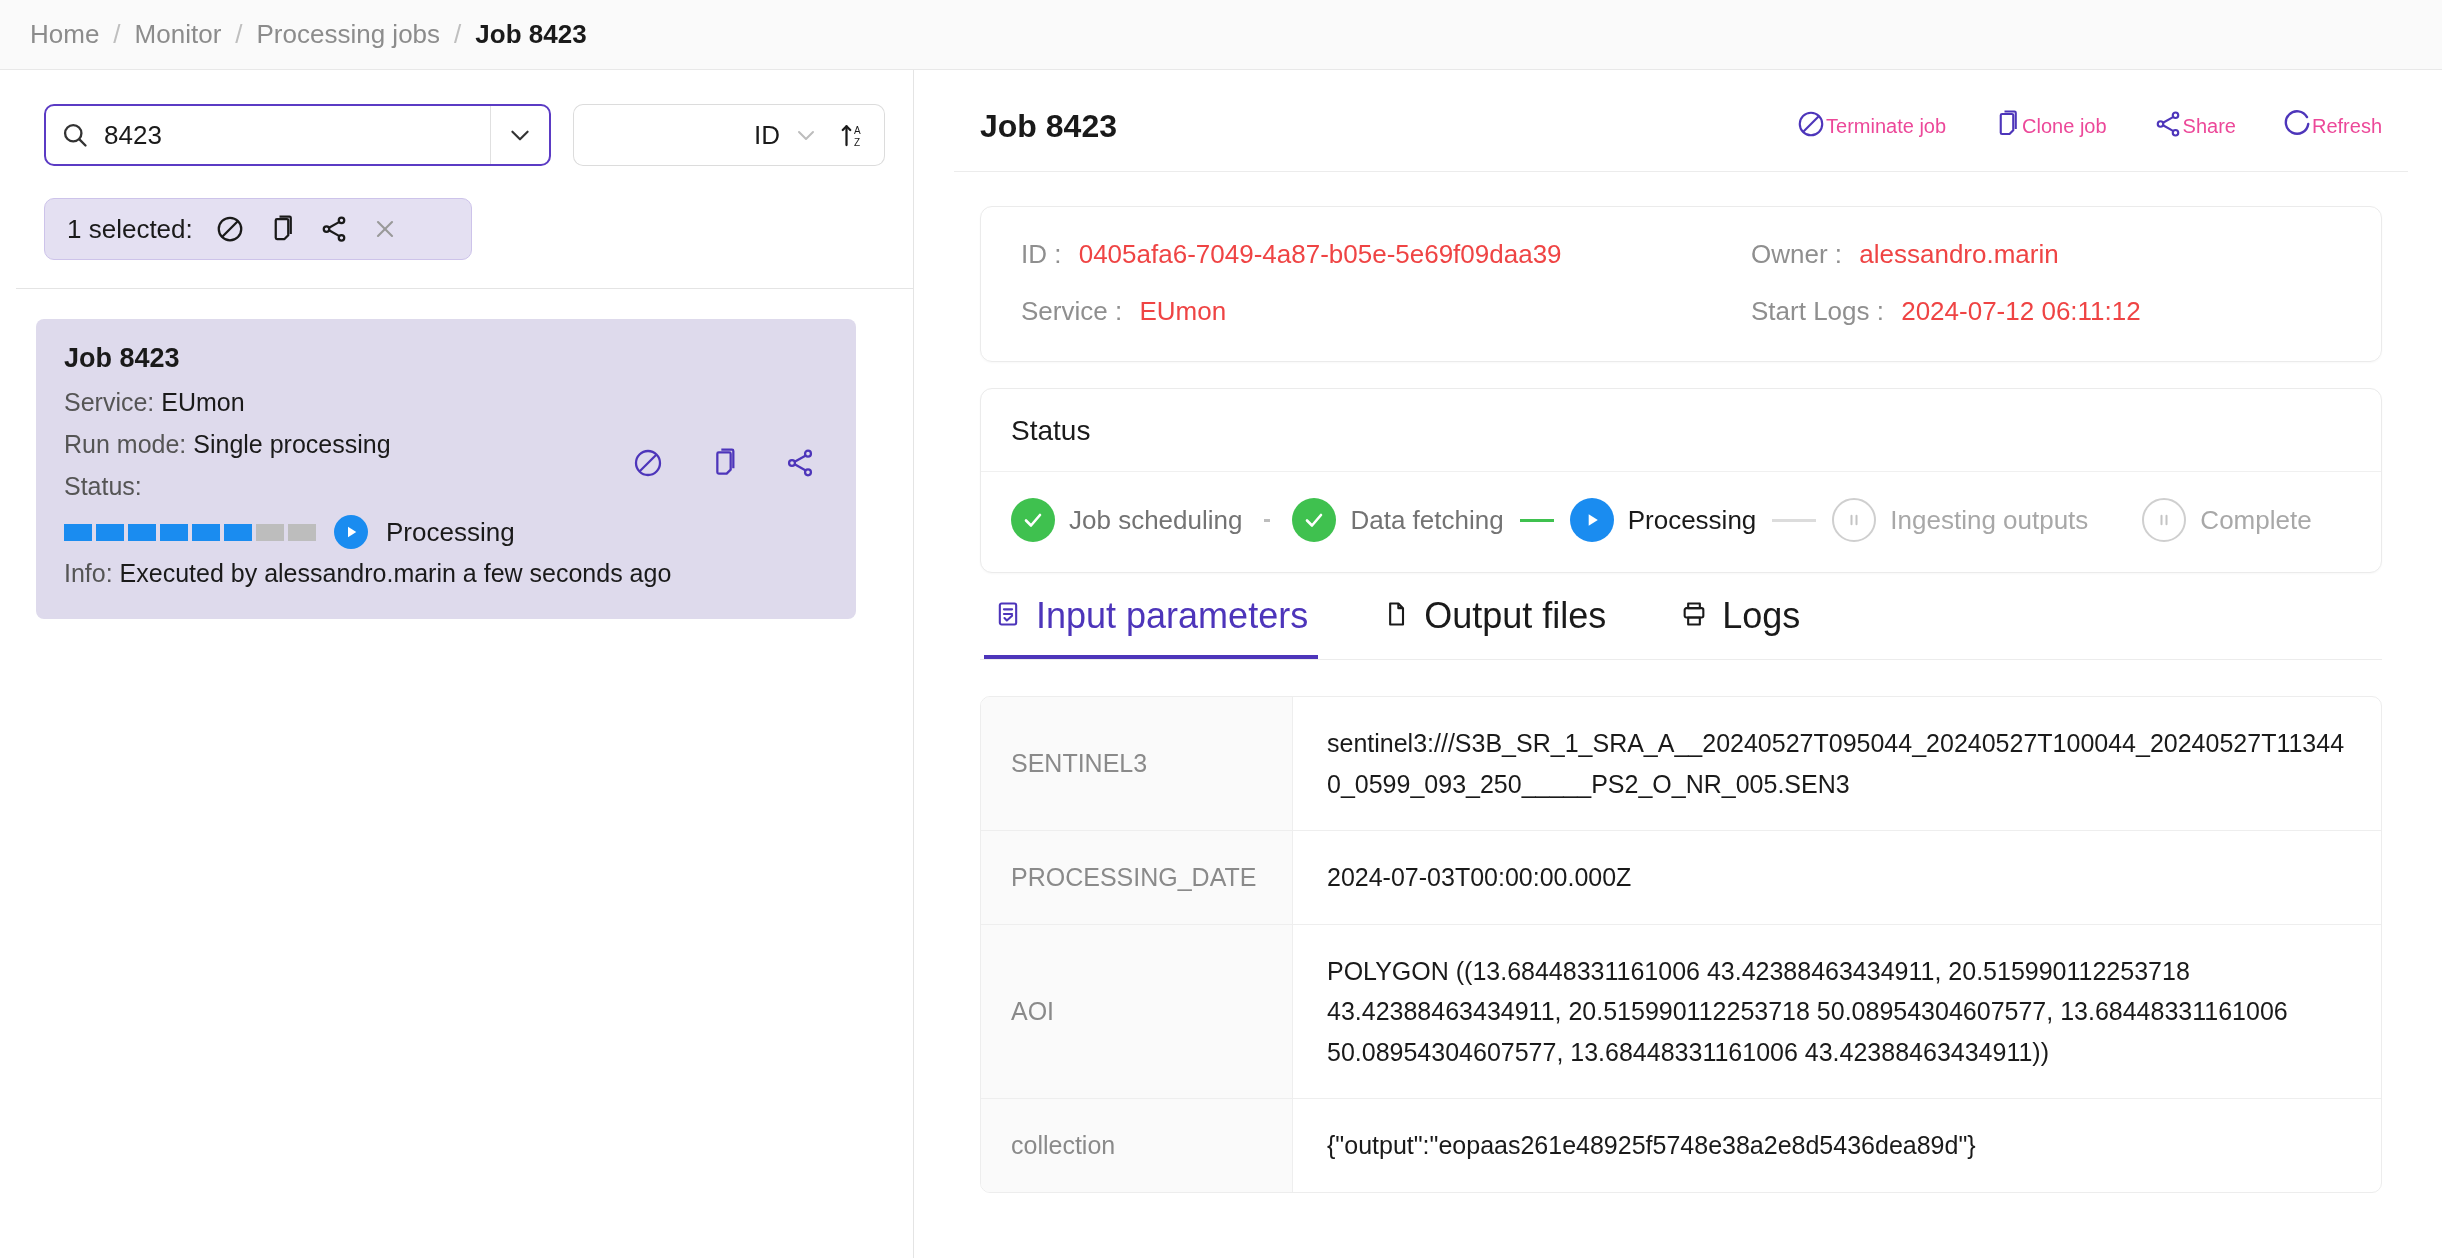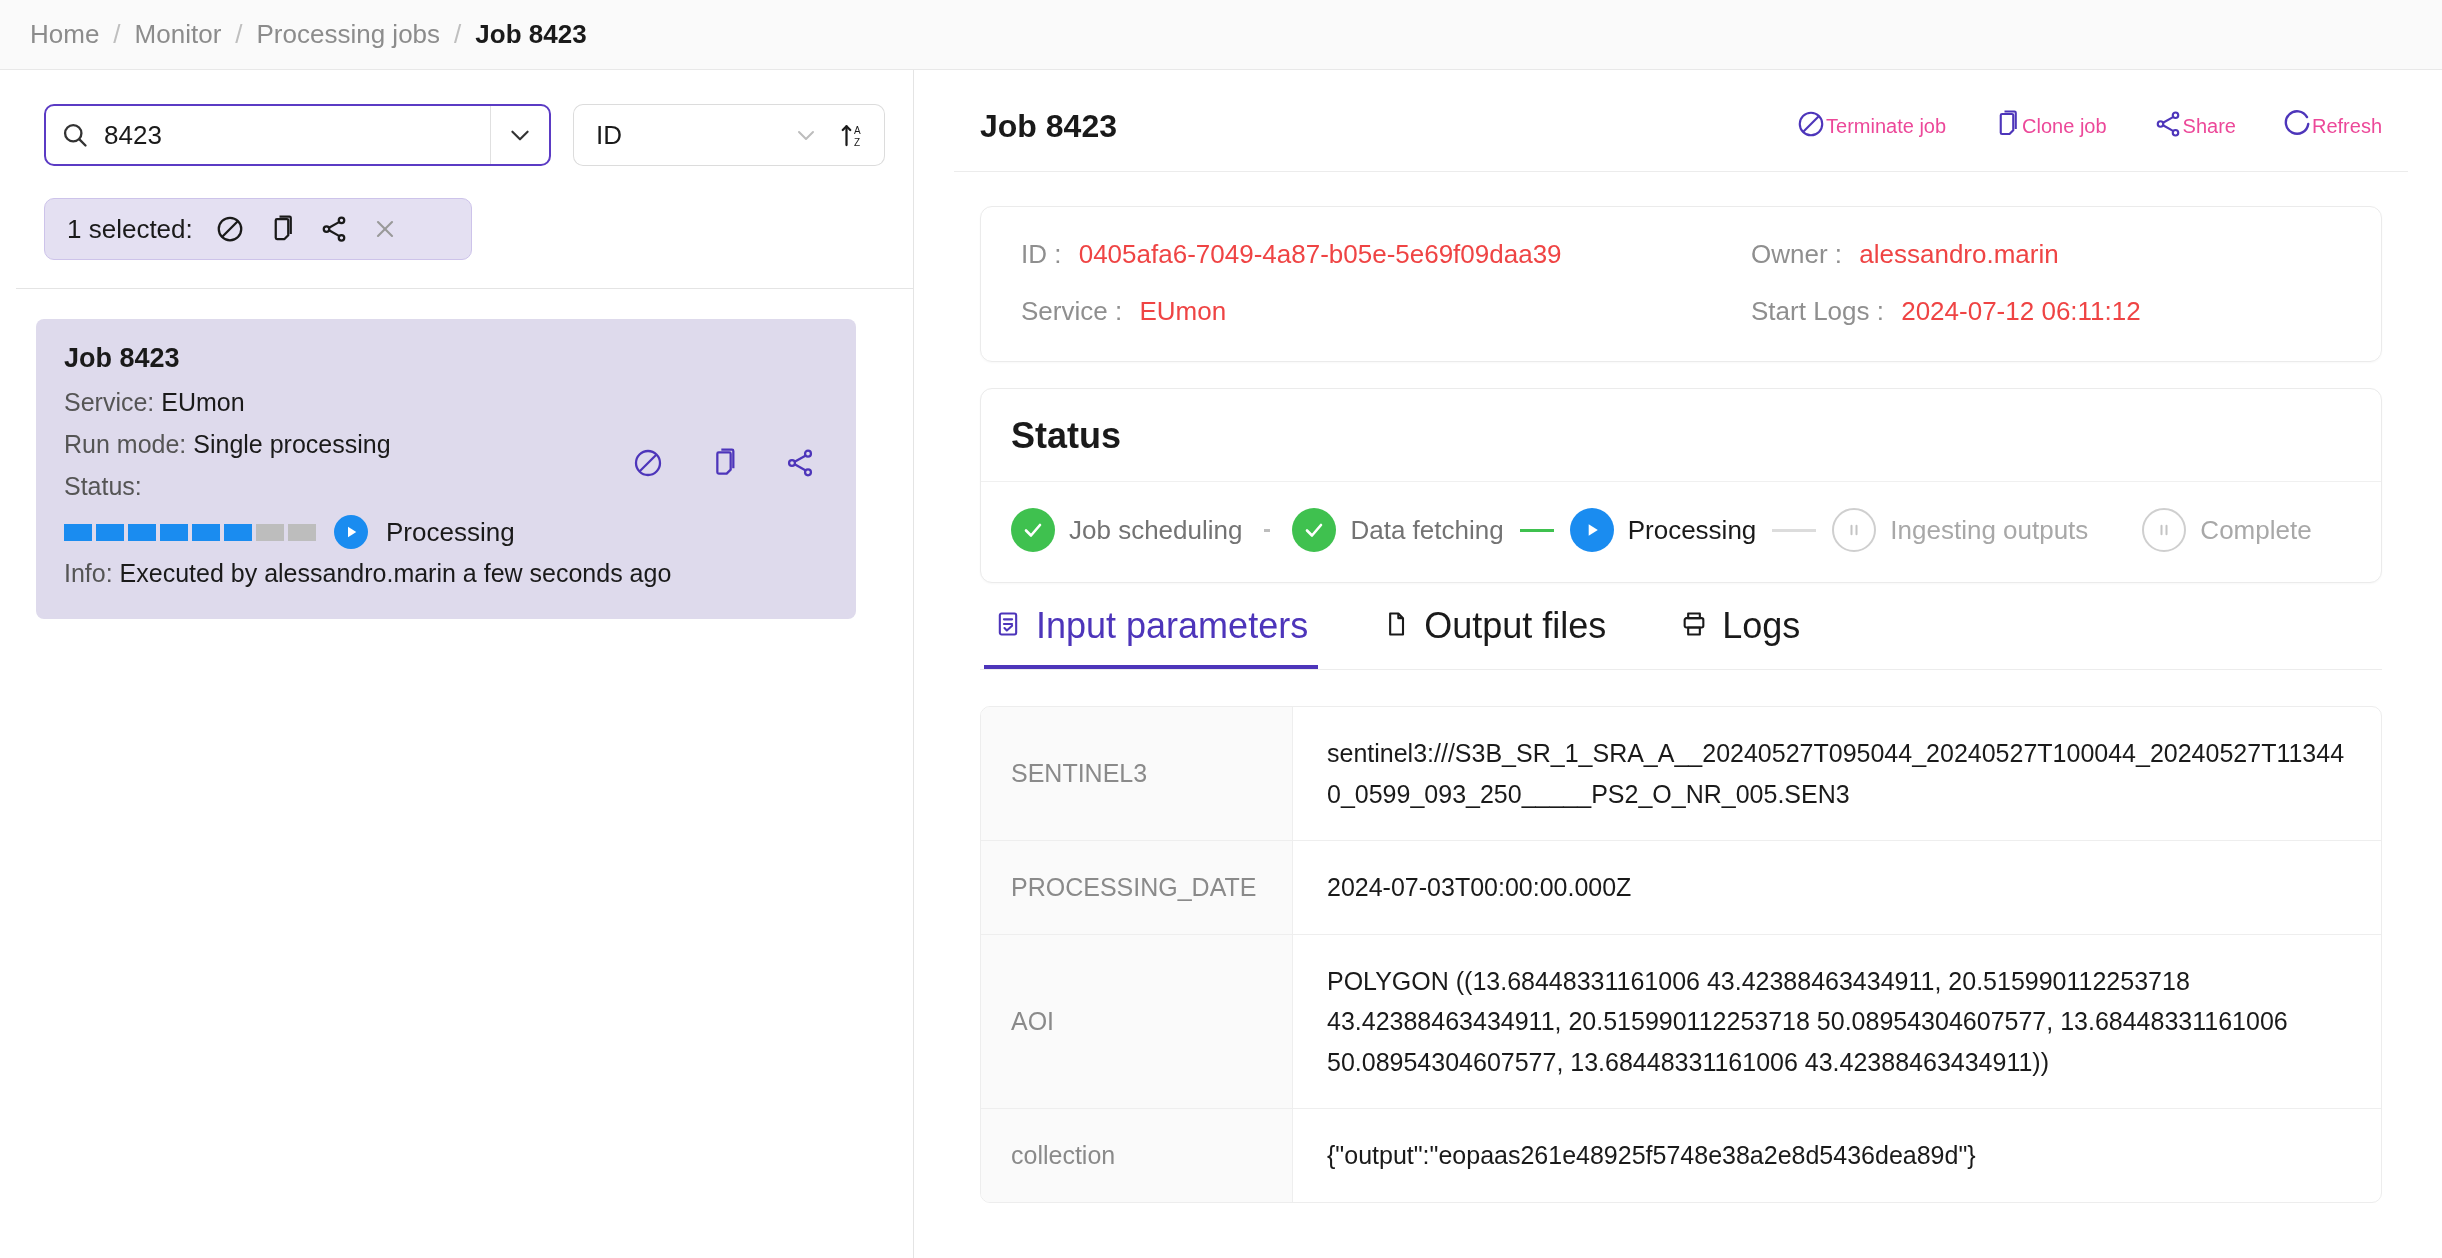--- a/index.html
+++ b/index.html
@@ -53,21 +53,21 @@
     caret-color: #1a1a1a;
   }
   .search-divider { width: 1px; height: 58px; background: #e0e0e0; }
   .search-caret { width: 58px; display: flex; justify-content: center; align-items: center; }
 
   .id-select {
     width: 260px; height: 62px;
     border: 1px solid #dcdcdc; border-radius: 10px;
     display: flex; align-items: center; background: #fff;
   }
-  .id-label { flex: 1; padding-left: 22px; font-size: 26px; color: #1a1a1a; }
+  .id-label { flex: 1; padding-left: 22px; font-size: 26px; color: #1a1a1a; text-align: right; }
   .id-caret { width: 52px; display: flex; justify-content: center; align-items: center; }
   .sort-box {
     width: 62px; height: 62px;
     border: 1px solid #dcdcdc; border-left: none;
     border-radius: 0 10px 10px 0;
     display: flex; align-items: center; justify-content: center;
     background: #fff; margin-left: -10px;
   }
   .id-group { display: flex; }
   .id-group .id-select { border-radius: 10px 0 0 10px; border-right: 1px solid #e6e6e6; }
@@ -135,21 +135,21 @@
   .kv .k { color: #8f8f8f; }
   .kv .v { color: #ef4444; margin-left: 10px; }
 
   .status-card {
     margin: 26px 26px 0 26px;
     border: 1px solid #ebebeb;
     border-radius: 12px;
     box-shadow: 0 1px 2px rgba(0,0,0,0.03);
     background: #fff;
   }
-  .status-head { font-size: 36px; font-weight: 700; color: #1a1a1a; padding: 26px 30px 24px 30px; }
+  .status-head { font-size: 28px; font-weight: 400; color: #1a1a1a; padding: 26px 30px 24px 30px; }
   .stepper {
     display: flex; align-items: center;
     padding: 4px 30px 30px 30px;
     border-top: 1px solid #f0f0f0;
     padding-top: 26px;
   }
   .step { display: flex; align-items: center; gap: 14px; }
   .step-label { font-size: 26px; }
   .step.done .step-label { color: #737373; }
   .step.current .step-label { color: #1a1a1a; }

